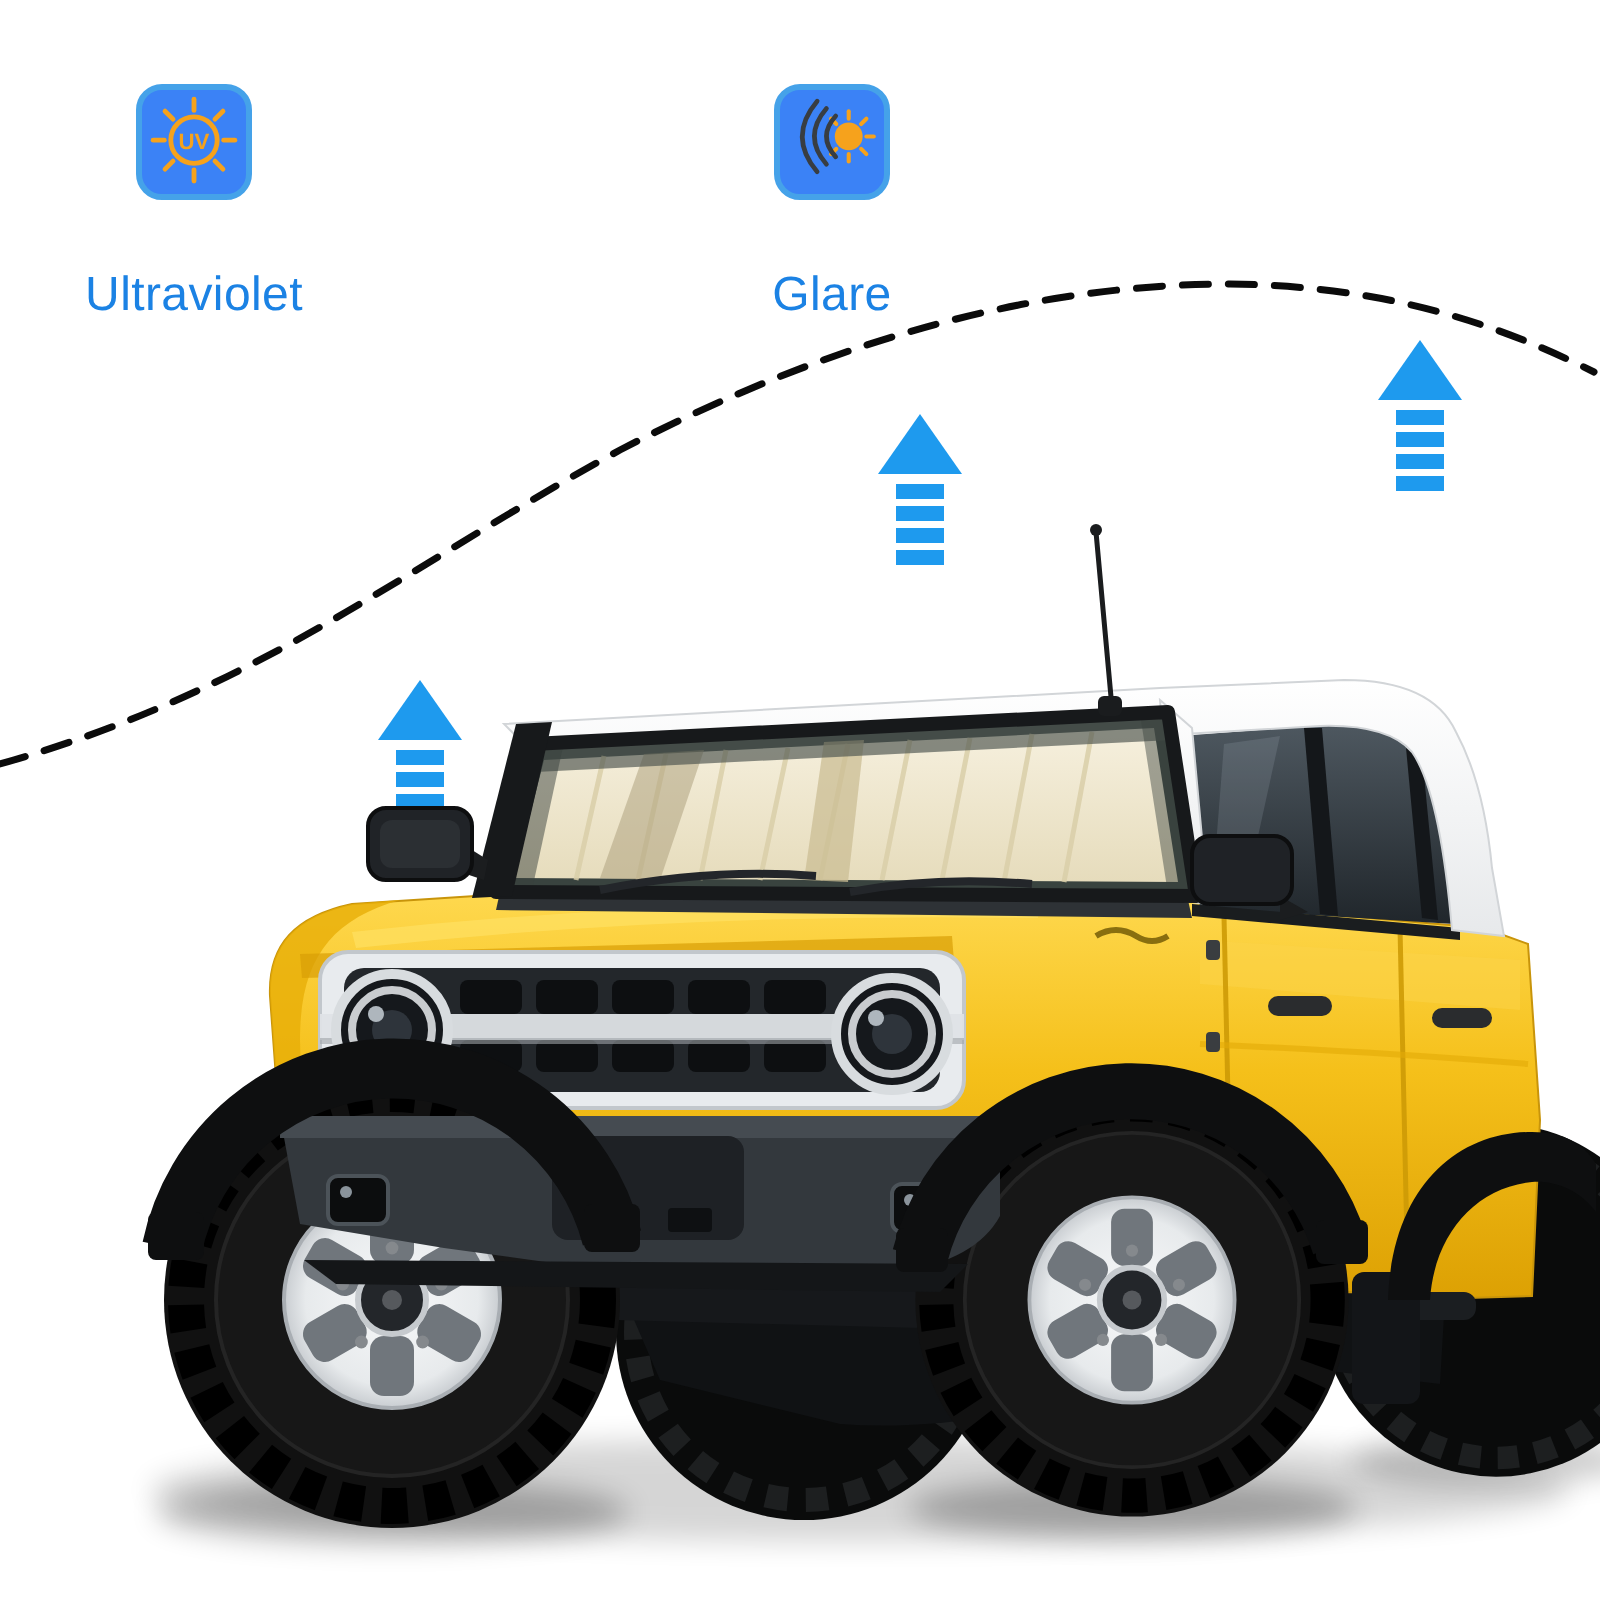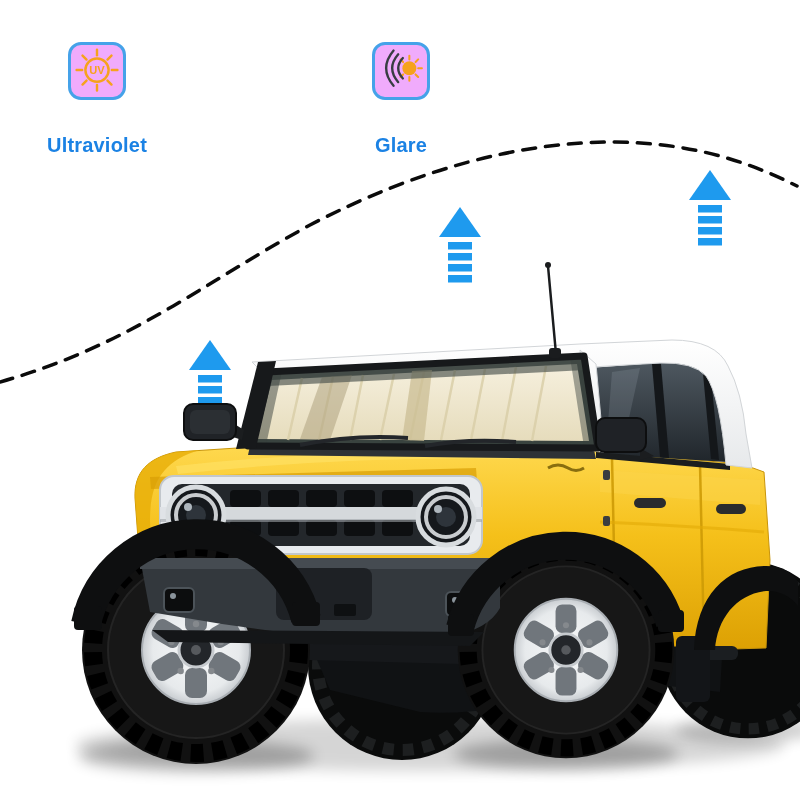--- a/index.html
+++ b/index.html
@@ -1,21 +1,21 @@
 <!DOCTYPE html>
 <html style="--label-blue: #1B82E4; --icon-border-blue: #45A2E9; --icon-orange: #F6A21C; --arrow-blue: #1E9AEE; --ray-black: #0B0B0B; --car-yellow: #F3BE14; --roof-white: #F4F5F6; --sunshade-cream: #F1EAD4;"><head>
 <meta charset="utf-8">
 <style>
   html,body{margin:0;padding:0;background:#fff}
   .stage{position:relative;width:800px;height:800px;background:#fff;overflow:hidden;
          font-family:"Liberation Sans",sans-serif}
   .feature{position:absolute;top:42px;width:160px;display:flex;flex-direction:column;align-items:center}
   .icon-box{width:58px;height:58px;box-sizing:border-box;border:3px solid var(--icon-border-blue,#45A2E9);
-            border-radius:13px;background:#f0abfc;display:flex;align-items:center;justify-content:center}
-  .feature-label{margin-top:34px;font-size:20px;font-weight:bold;color:var(--label-blue,#1B82E4);
+            border-radius:13px;background:#3b82f6;display:flex;align-items:center;justify-content:center}
+  .feature-label{margin-top:34px;font-size:24px;font-weight:normal;color:var(--label-blue,#1B82E4);
                  letter-spacing:.2px;white-space:nowrap}
   .scene{position:absolute;left:0;top:0;width:800px;height:800px}
 </style>
 </head>
 <body>
 
 <div class="stage">
 
   <div class="feature" style="left:17px">
     <div class="icon-box">
@@ -31,21 +31,21 @@
           <line x1="28" y1="11" x2="28" y2="5"></line>
             <line x1="39.3" y1="15.7" x2="43.6" y2="11.4"></line>
         </g>
         <text x="28" y="31.5" text-anchor="middle" font-size="12" font-weight="bold" fill="var(--icon-orange,#F6A21C)">UV</text>
       </svg>
     </div>
     <div class="feature-label">Ultraviolet</div>
   </div>
 
 
-  <div class="feature" style="left:321px">
+  <div class="feature" style="left:336px">
     <div class="icon-box">
       <svg width="56" height="56" viewBox="0 0 56 56">
         <circle cx="37" cy="25" r="7.5" fill="var(--icon-orange,#F6A21C)"></circle>
         <g stroke="var(--icon-orange,#F6A21C)" stroke-width="2.2" stroke-linecap="round">
           <line x1="46.5" y1="25" x2="50.5" y2="25"></line>
             <line x1="37" y1="34.5" x2="37" y2="38.5"></line>
           <line x1="37" y1="15.5" x2="37" y2="11.5"></line>
             <line x1="43.7" y1="31.7" x2="46.5" y2="34.5"></line>
           <line x1="43.7" y1="18.3" x2="46.5" y2="15.5"></line>
             <line x1="30.3" y1="31.7" x2="27.5" y2="34.5"></line>

